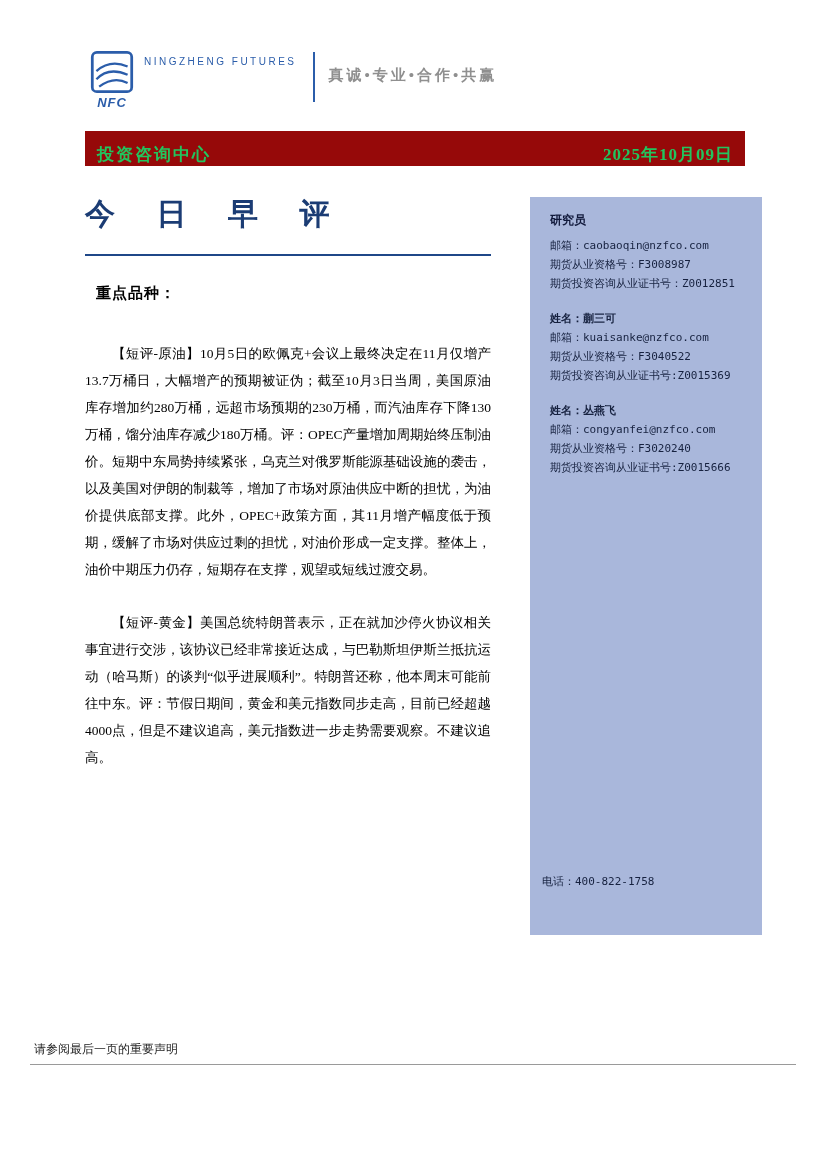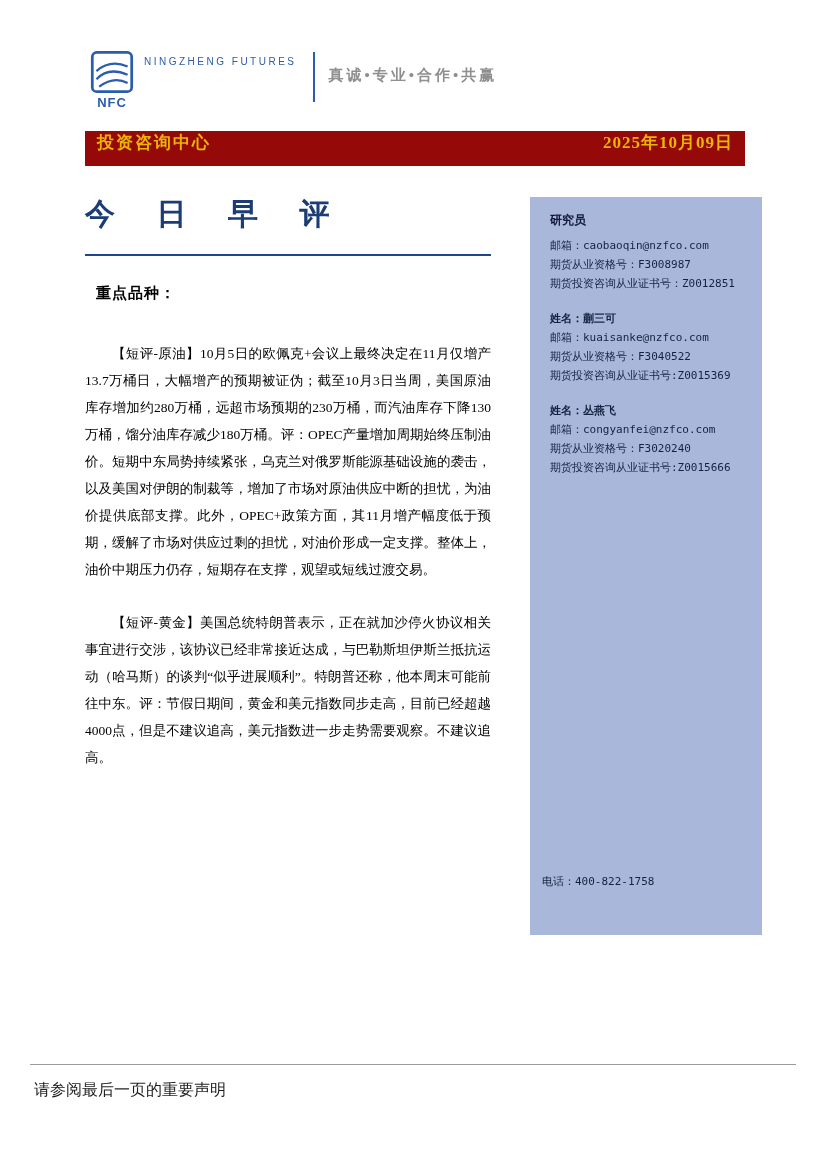--- a/index.html
+++ b/index.html
@@ -19,21 +19,21 @@
     position: absolute;
     top: 50px; left: 88px;
     display: flex;
     align-items: flex-start;
   }
   .logo-col { display: flex; flex-direction: column; align-items: center; width: 48px; }
   .logo-icon svg { display: block; }
   .logo-abbr {
     font-family: "Liberation Sans", sans-serif;
     font-weight: bold; font-size: 13px; color: #2b5daa;
-    letter-spacing: 1px; margin-top: 1px;
+    letter-spacing: 1px; margin-top: 1px; font-style: italic;
   }
   .name-col { margin-left: 8px; padding-top: 2px; }
   .company-cn {
     font-size: 30px; font-weight: bold; color: #2b5daa;
     letter-spacing: 3px; line-height: 34px;
     font-family: "Liberation Serif", serif;
   }
   .company-en {
     font-family: "Liberation Sans", sans-serif;
     font-size: 10px; color: #2b5daa; letter-spacing: 2.5px; margin-top: 4px;
@@ -44,22 +44,22 @@
   }
   .tagline {
     font-size: 15px; font-weight: bold; color: #8f8f8f;
     letter-spacing: 3px; padding-top: 16px;
   }
 
   
   .banner {
     position: absolute;
     top: 131px; left: 85px; width: 660px; height: 35px;
-    background: #960909; color: #eab308;
-    display: flex; justify-content: space-between; align-items: flex-start;
+    background: #960909; color: #22c55e;
+    display: flex; justify-content: space-between; align-items: flex-end;
     padding: 0 12px;
     font-weight: bold; font-size: 17px;
     font-family: "Liberation Serif", serif;
   }
   .banner .dept { letter-spacing: 2px; }
   .banner .date { letter-spacing: 1px; }
 
   
   .article-title {
     position: absolute;
@@ -106,22 +106,22 @@
   }
 
   
   .footer-rule {
     position: absolute;
     top: 1064px; left: 30px; width: 766px;
     border-top: 1px solid #9a9a9a;
   }
   .footer-text {
     position: absolute;
-    top: 1080px; left: 34px;
-    font-size: 16px; color: #1e1e1e;
+    top: 1041px; left: 34px;
+    font-size: 12px; color: #1e1e1e;
     font-family: "Liberation Serif", serif;
   }
 </style>
 </head>
 <body>
 
 <div class="page">
 
   <div class="header">
     <div class="logo-col">

